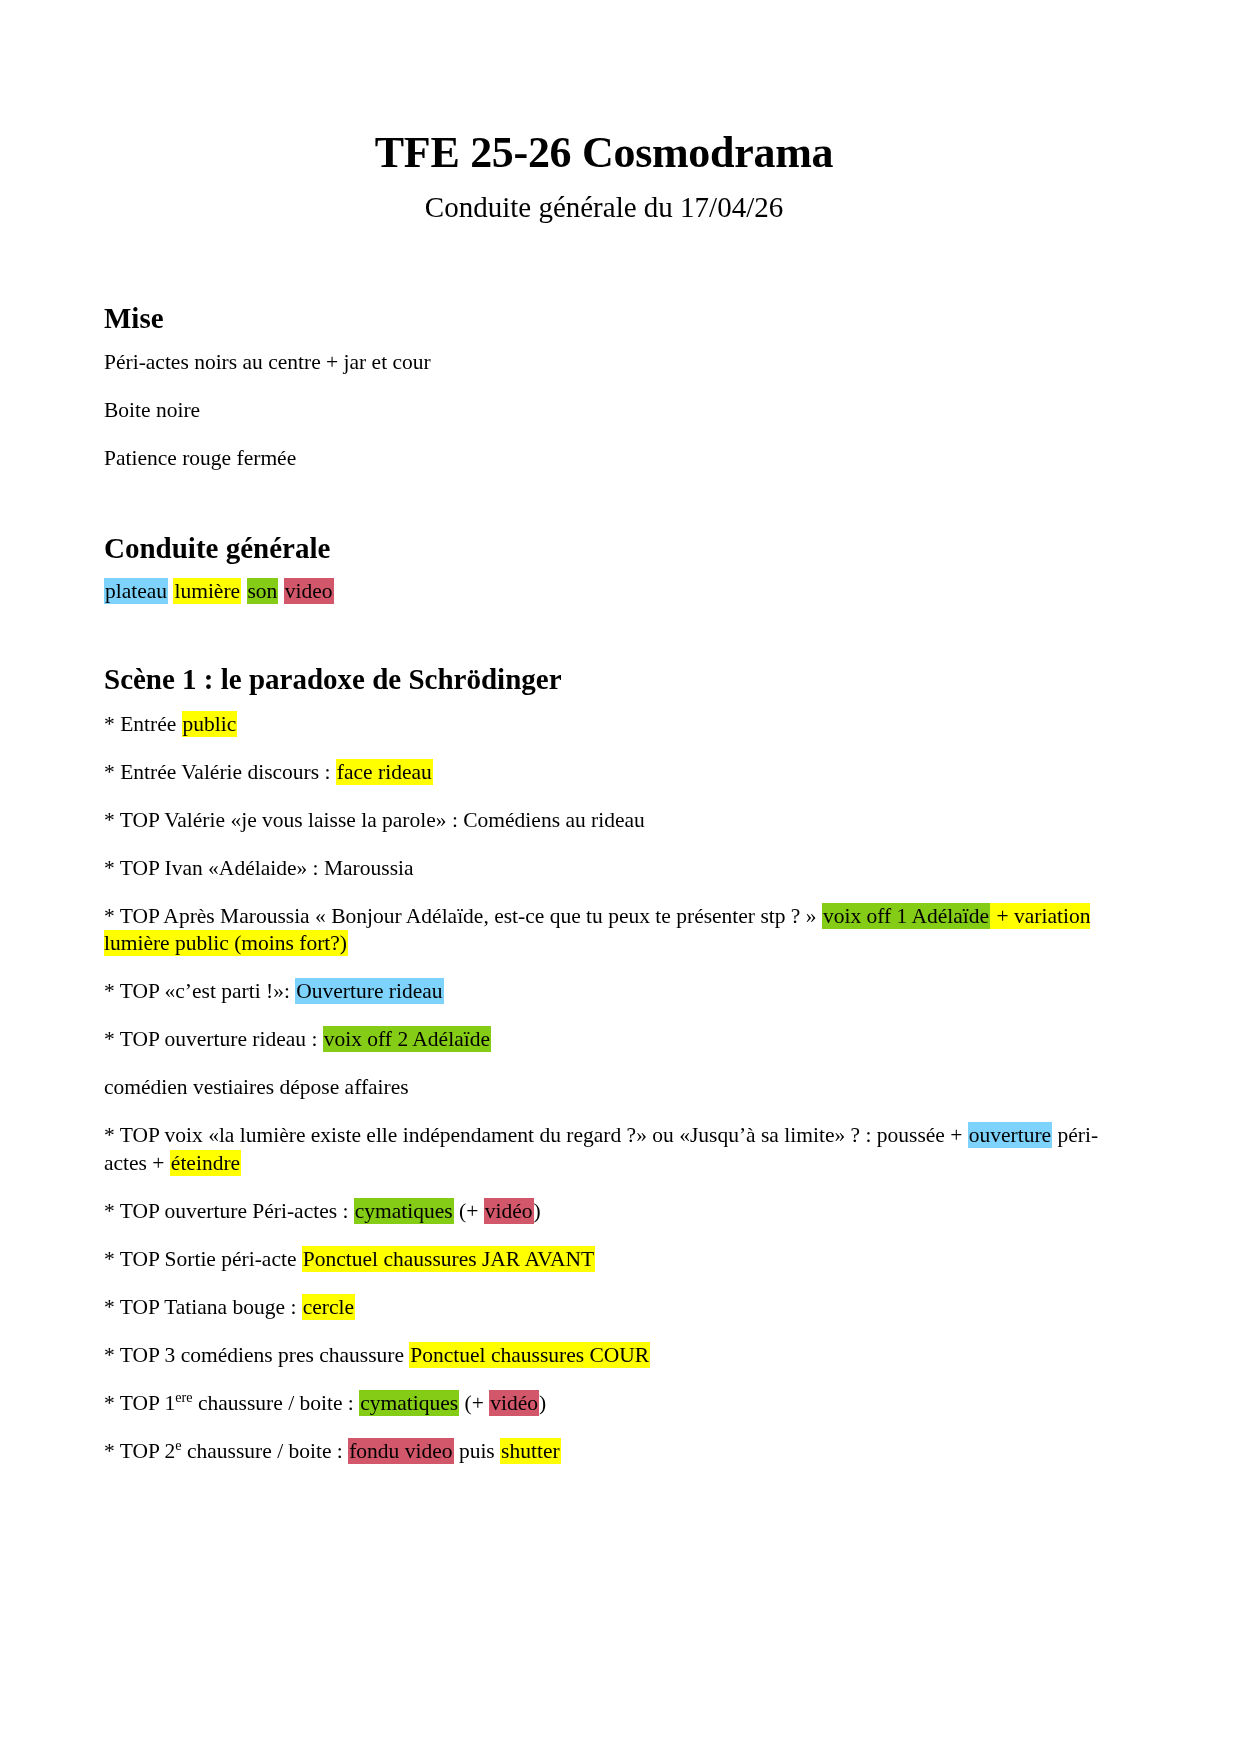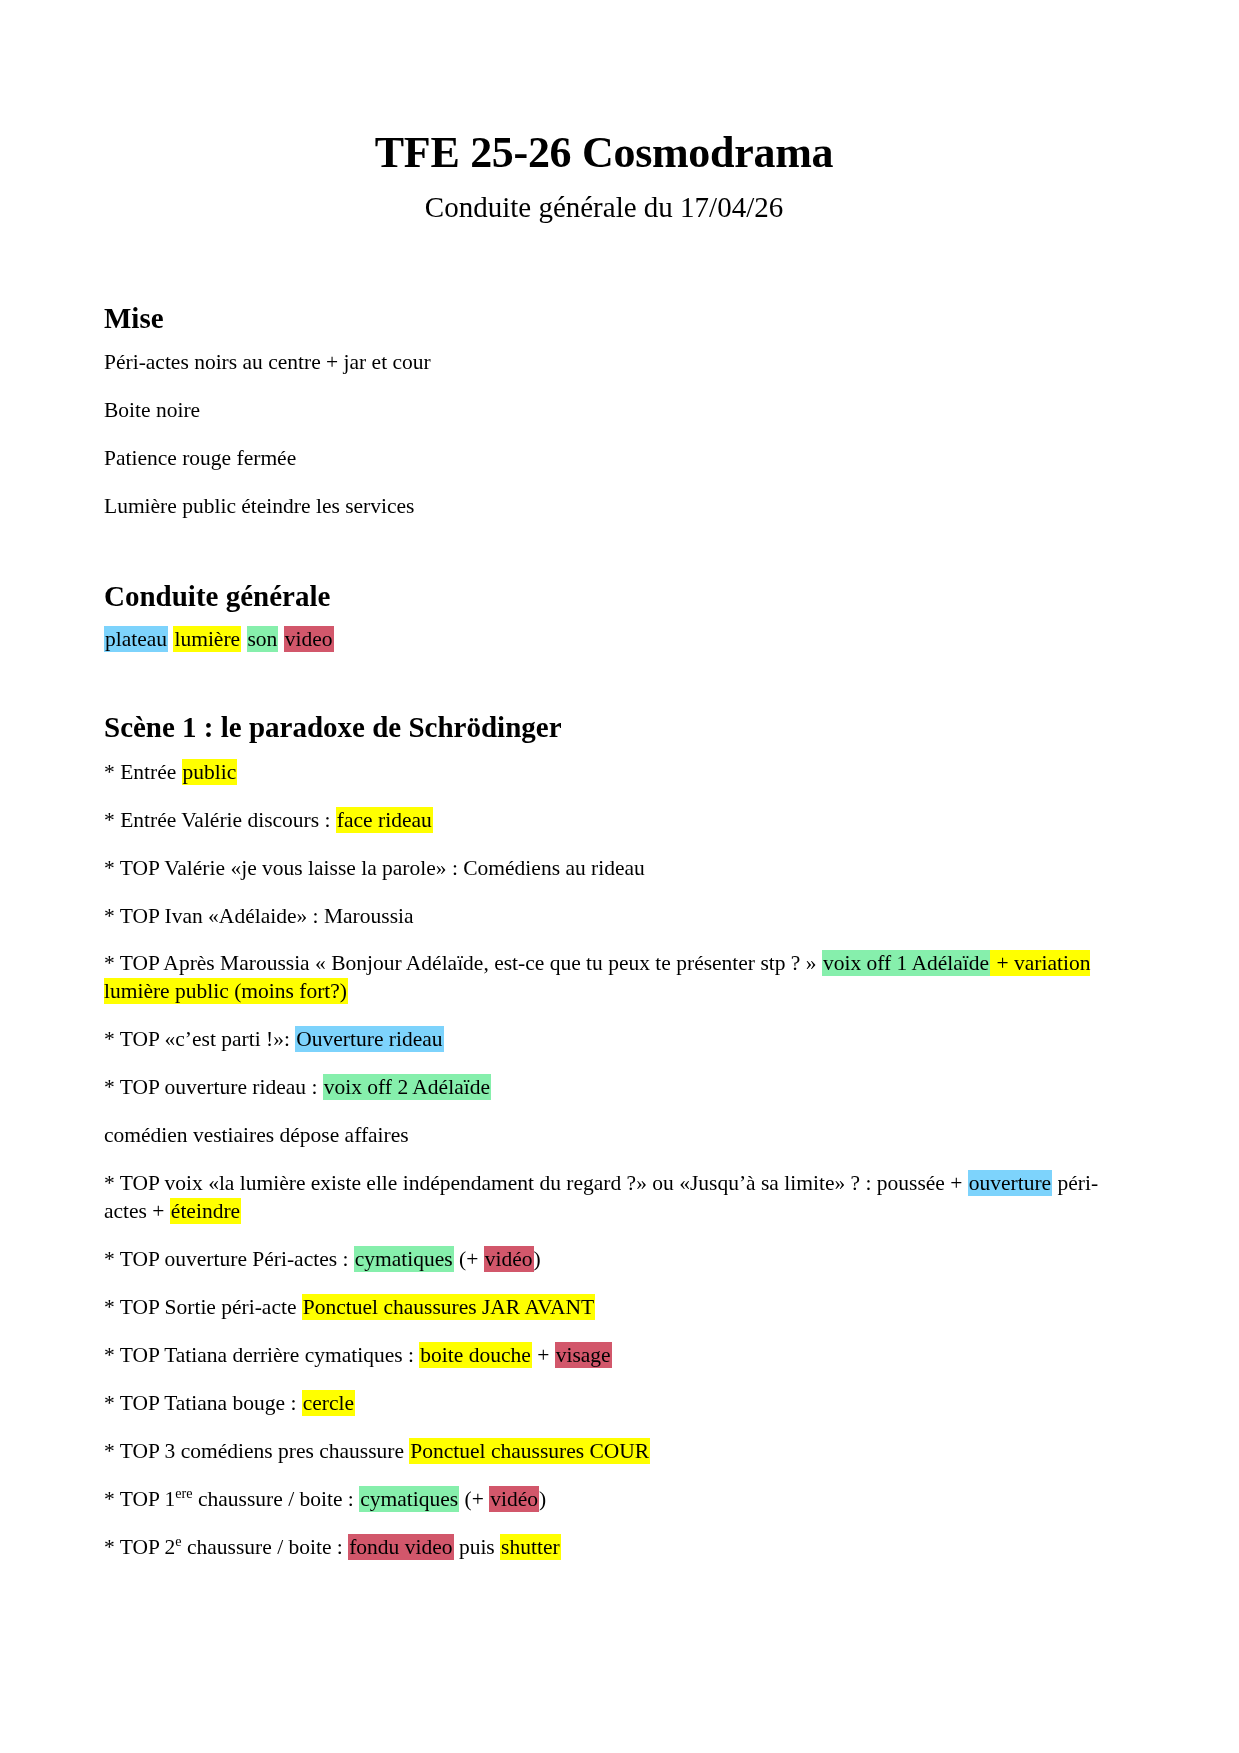--- a/index.html
+++ b/index.html
@@ -70,42 +70,41 @@
     margin: 0;
     padding: 0 0 20px 0;
     white-space: normal;
   }
   .line.wrap  { padding-bottom: 20px; }
 
   
   .hl { padding: 1px 1px; }
   .hl-blue   { background: #7dd3fc; }
   .hl-yellow { background: #ffff00; }
-  .hl-green  { background: #86efac; }
+  .hl-green  { background: #84cc16; }
   .hl-red    { background: #d2576b; color: #000000; }
 
   sup { font-size: 0.66em; vertical-align: super; line-height: 0; }
 </style>
 </head>
 <body>
 
 <div class="page">
   <div class="content">
 
     <div class="doc-title">TFE 25-26 Cosmodrama</div>
     <div class="doc-subtitle">Conduite générale du 17/04/26</div>
 
     <div class="sp-mise"></div>
     <h2 class="section-heading">Mise</h2>
     <div class="sp-after-h"></div>
 
     <p class="line">Péri-actes noirs au centre + jar et cour</p>
     <p class="line">Boite noire</p>
     <p class="line">Patience rouge fermée</p>
-    <p class="line">Lumière public éteindre les services</p>
 
     <div class="sp-conduite"></div>
     <h2 class="section-heading">Conduite générale</h2>
     <div class="sp-legend"></div>
 
     <p class="line"><span class="hl hl-blue">plateau</span> <span class="hl hl-yellow">lumière</span> <span class="hl hl-green">son</span> <span class="hl hl-red">video</span></p>
 
     <div class="sp-scene"></div>
     <h2 class="section-heading">Scène 1 : le paradoxe de Schrödinger</h2>
     <div class="sp-after-h"></div>
@@ -125,21 +124,20 @@
     <p class="line"><span>* TOP ouverture rideau : </span><span class="hl hl-green">voix off 2 Adélaïde</span></p>
 
     <p class="line">comédien vestiaires dépose affaires</p>
 
     <p class="line wrap"><span>* TOP voix «la lumière existe elle indépendament du regard ?» ou  «Jusqu’à sa limite» ? : poussée + </span><span class="hl hl-blue">ouverture</span><span> péri-actes + </span><span class="hl hl-yellow">éteindre</span></p>
 
     <p class="line"><span>* TOP ouverture Péri-actes : </span><span class="hl hl-green">cymatiques</span><span> (+ </span><span class="hl hl-red">vidéo</span><span>)</span></p>
 
     <p class="line"><span>* TOP Sortie péri-acte </span><span class="hl hl-yellow">Ponctuel chaussures JAR AVANT</span></p>
 
-    <p class="line"><span>* TOP  Tatiana derrière cymatiques : </span><span class="hl hl-yellow">boite douche</span><span> + </span><span class="hl hl-red">visage</span></p>
 
     <p class="line"><span>* TOP Tatiana bouge : </span><span class="hl hl-yellow">cercle</span></p>
 
     <p class="line"><span>* TOP 3 comédiens pres chaussure </span><span class="hl hl-yellow">Ponctuel chaussures COUR</span></p>
 
     <p class="line"><span>* TOP 1</span><sup>ere</sup><span> chaussure / boite : </span><span class="hl hl-green">cymatiques</span><span> (+ </span><span class="hl hl-red">vidéo</span><span>)</span></p>
 
     <p class="line"><span>* TOP 2</span><sup>e</sup><span> chaussure / boite : </span><span class="hl hl-red">fondu video</span><span> puis </span><span class="hl hl-yellow">shutter</span></p>
 
   </div>

